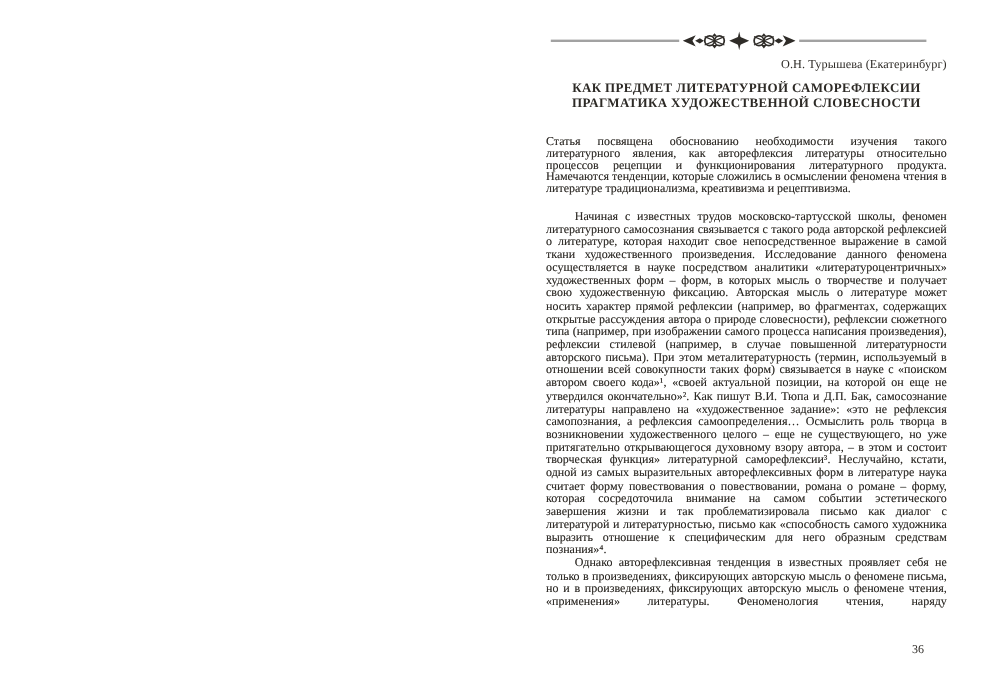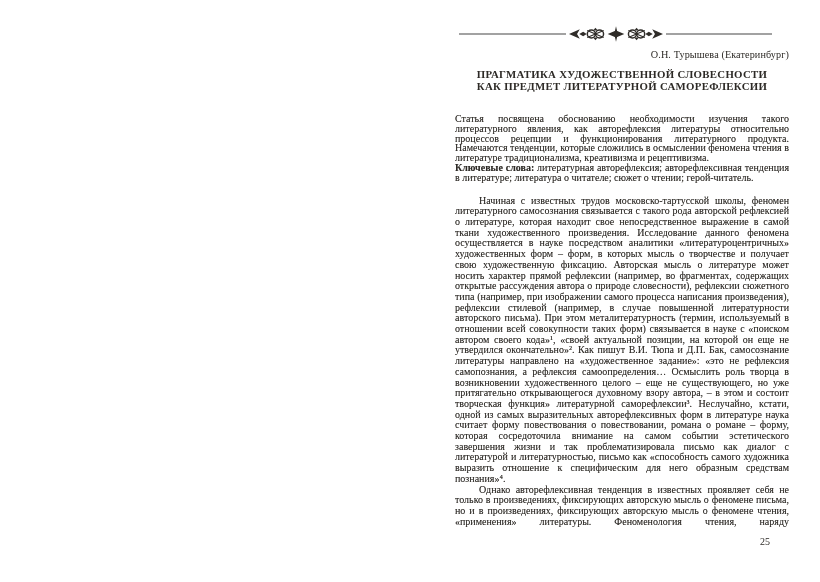--- a/index.html
+++ b/index.html
@@ -126,29 +126,28 @@
           <line x1="60.6" y1="4.4" x2="77.4" y2="11.6"></line>
           <line x1="60.6" y1="11.6" x2="77.4" y2="4.4"></line>
         </g>
       </svg>
       <span class="rule"></span>
     </div>
 
     <div class="author">О.Н. Турышева (Екатеринбург)</div>
 
     <h1 class="title">
+      <span>КАК ПРЕДМЕТ ЛИТЕРАТУРНОЙ САМОРЕФЛЕКСИИ</span>
       <span>ПРАГМАТИКА ХУДОЖЕСТВЕННОЙ СЛОВЕСНОСТИ</span>
-      <span>КАК ПРЕДМЕТ ЛИТЕРАТУРНОЙ САМОРЕФЛЕКСИИ</span>
     </h1>
 
     <div class="abstract">
       <p class="abstract-text">Статья посвящена обоснованию необходимости изучения такого литературного явления, как авторефлексия литературы относительно процессов рецепции и функционирования литературного продукта. Намечаются тенденции, которые сложились в осмыслении феномена чтения в литературе традиционализма, креативизма и рецептивизма.</p>
-      <p class="keywords"><span class="kw-label">Ключевые слова:</span><span> литературная авторефлексия; авторефлексивная тенденция в литературе; литература о читателе; сюжет о чтении; герой-читатель.</span></p>
     </div>
 
     <div class="body-text">
       <p class="para">Начиная с известных трудов московско-тартусской школы, феномен литературного самосознания связывается с такого рода авторской рефлексией о литературе, которая находит свое непосредственное выражение в самой ткани художественного произведения. Исследование данного феномена осуществляется в науке посредством аналитики «литературоцентричных» художественных форм – форм, в которых мысль о творчестве и получает свою художественную фиксацию. Авторская мысль о литературе может носить характер прямой рефлексии (например, во фрагментах, содержащих открытые рассуждения автора о природе словесности), рефлексии сюжетного типа (например, при изображении самого процесса написания произведения), рефлексии стилевой (например, в случае повышенной литературности авторского письма). При этом металитературность (термин, используемый в отношении всей совокупности таких форм) связывается в науке с «поиском автором своего кода»¹, «своей актуальной позиции, на которой он еще не утвердился окончательно»². Как пишут В.И. Тюпа и Д.П. Бак, самосознание литературы направлено на «художественное задание»: «это не рефлексия самопознания, а рефлексия самоопределения… Осмыслить роль творца в возникновении художественного целого – еще не существующего, но уже притягательно открывающегося духовному взору автора, – в этом и состоит творческая функция» литературной саморефлексии³. Неслучайно, кстати, одной из самых выразительных авторефлексивных форм в литературе наука считает форму повествования о повествовании, романа о романе – форму, которая сосредоточила внимание на самом событии эстетического завершения жизни и так проблематизировала письмо как диалог с литературой и литературностью, письмо как «способность самого художника выразить отношение к специфическим для него образным средствам познания»⁴.</p>
       <p class="para last">Однако авторефлексивная тенденция в известных проявляет себя не только в произведениях, фиксирующих авторскую мысль о феномене письма, но и в произведениях, фиксирующих авторскую мысль о феномене чтения, «применения» литературы. Феноменология чтения, наряду</p>
     </div>
 
-    <div class="pagenum">25</div>
+    <div class="pagenum">36</div>
   </div>
 </div>
 
 </body></html>

